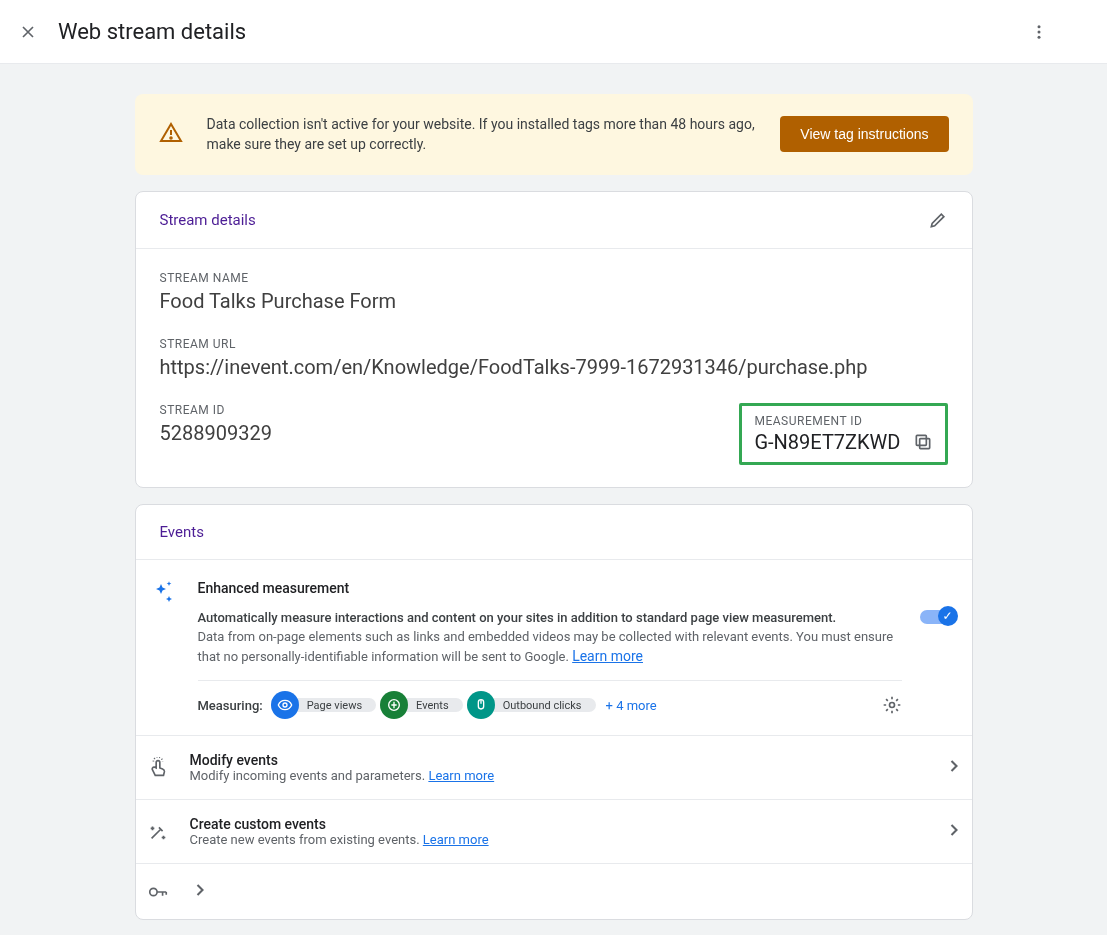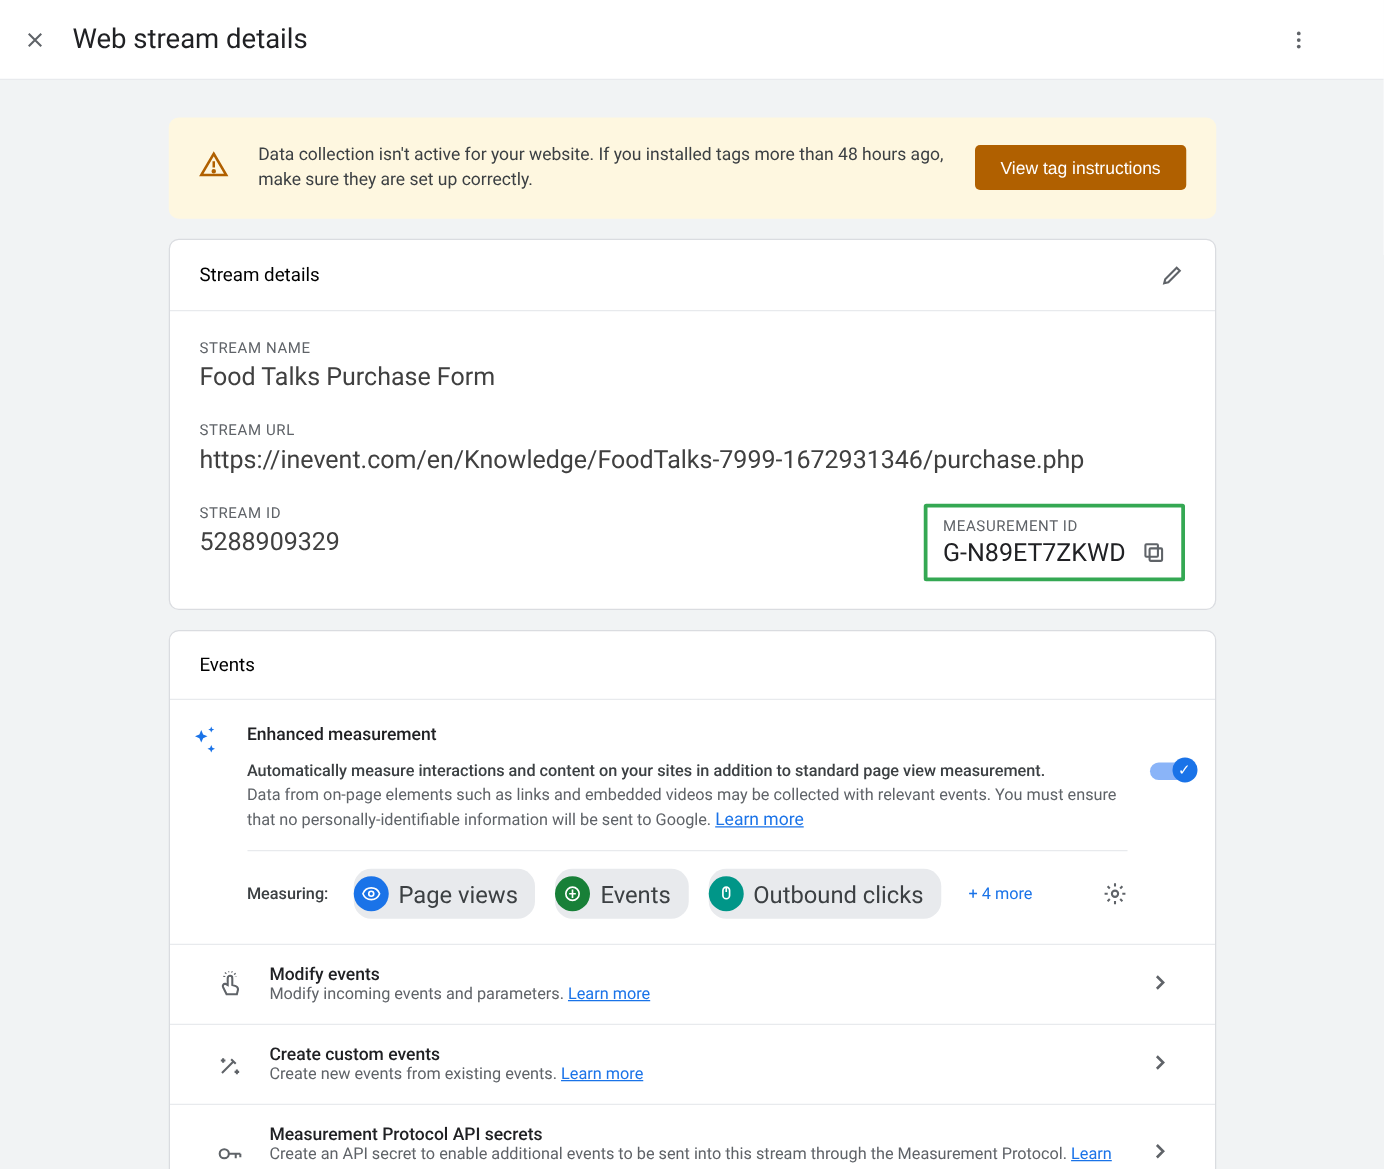--- a/index.html
+++ b/index.html
@@ -68,21 +68,21 @@
     border-radius: 8px;
     margin-bottom: 16px;
   }
   .card-header {
     padding: 18px 24px;
     border-bottom: 1px solid #e8eaed;
     display: flex;
     align-items: center;
     justify-content: space-between;
     font-size: 15px;
-    color: #000000;
+    color: #4c1d95;
   }
   .card-body { padding: 22px 24px; }
   .field-label {
     font-size: 12px;
     color: #5f6368;
     letter-spacing: 0.5px;
     margin-bottom: 4px;
   }
   .field-value { font-size: 20px; color: #404040; margin-bottom: 24px; word-break: break-all;}
   .row-split { display: flex; justify-content: space-between; align-items: flex-start; }
@@ -112,39 +112,39 @@
     background:#8ab4f8; border-radius:7px;
   }
   .toggle-thumb {
     position:absolute; top:0; right:-2px;
     width:20px; height:20px; border-radius:50%;
     background:#1a73e8;
     display:flex; align-items:center; justify-content:center;
   }
   .toggle-check { color:#fff; font-size:12px; }
   .hr { border:none; border-top:1px solid #e8eaed; margin:14px 0;}
-  .measuring-row { display:flex; align-items:center; gap:16px; flex-wrap:wrap; }
+  .measuring-row { display:flex; align-items:center; gap:4px; flex-wrap:wrap; }
   .measuring-label { font-size:13px; font-weight:500; color:#3c4043; margin-right:4px;}
   .chip {
     display:inline-flex; align-items:center;
-    background:#e8eaed; border-radius:14px; height:40px; padding-right:14px;
-    font-size:19px; color:#3c4043;
+    background:#e8eaed; border-radius:14px; height:14px; padding-right:14px;
+    font-size:11px; color:#3c4043;
   }
   .chip-icon {
     width:28px; height:28px; border-radius:50%;
     display:flex; align-items:center; justify-content:center;
     color:#fff; margin-right:8px;
   }
   .chip-blue { background:#1a73e8; }
   .chip-green { background:#188038; }
   .chip-teal { background:#009688; }
   .more-link { font-size:13px; color:#1a73e8; cursor:pointer; margin-left:6px;}
   .list-row {
     display:flex; align-items:center; gap:18px;
-    padding:16px 34px; border-top:1px solid #e8eaed;
+    padding:16px 8px; border-top:1px solid #e8eaed;
     cursor:pointer;
   }
   .list-icon { flex:0 0 28px; color:#5f6368; display:flex; justify-content:center;}
   .list-content { flex:1; }
   .list-title { font-size:14px; font-weight:500; color:#202124; }
   .list-sub { font-size:13px; color:#5f6368; }
   .chevron { color:#5f6368; flex:0 0 auto;}
   .body-wrap { display:flex; }
   .main-col { flex:1; }
   .no-bottom { margin-bottom:0 !important;}
@@ -333,24 +333,20 @@
         </div>
       </div>
 
       <div class="list-row">
         <div class="list-icon">
           <svg width="22" height="22" viewBox="0 0 24 24" fill="none" stroke="currentColor" stroke-width="1.8">
                   <circle cx="7" cy="12" r="4"></circle>
                   <path d="M11 12 L21 12 M17 12 L17 16 M21 12 L21 15"></path>
                 </svg>
         </div>
-        <div class="list-content">
-          <div class="list-title">Measurement Protocol API secrets</div>
-          <div class="list-sub"><span>Create an API secret to enable additional events to be sent into this stream through the Measurement Protocol. </span><span class="learn-more">Learn more</span></div>
-        </div>
         <div class="chevron">
           <svg width="20" height="20" viewBox="0 0 24 24" fill="none" stroke="currentColor" stroke-width="2.5">
                   <path d="M9 6 L15 12 L9 18"></path>
                 </svg>
         </div>
       </div>
 
     </div>
 
   </div>

